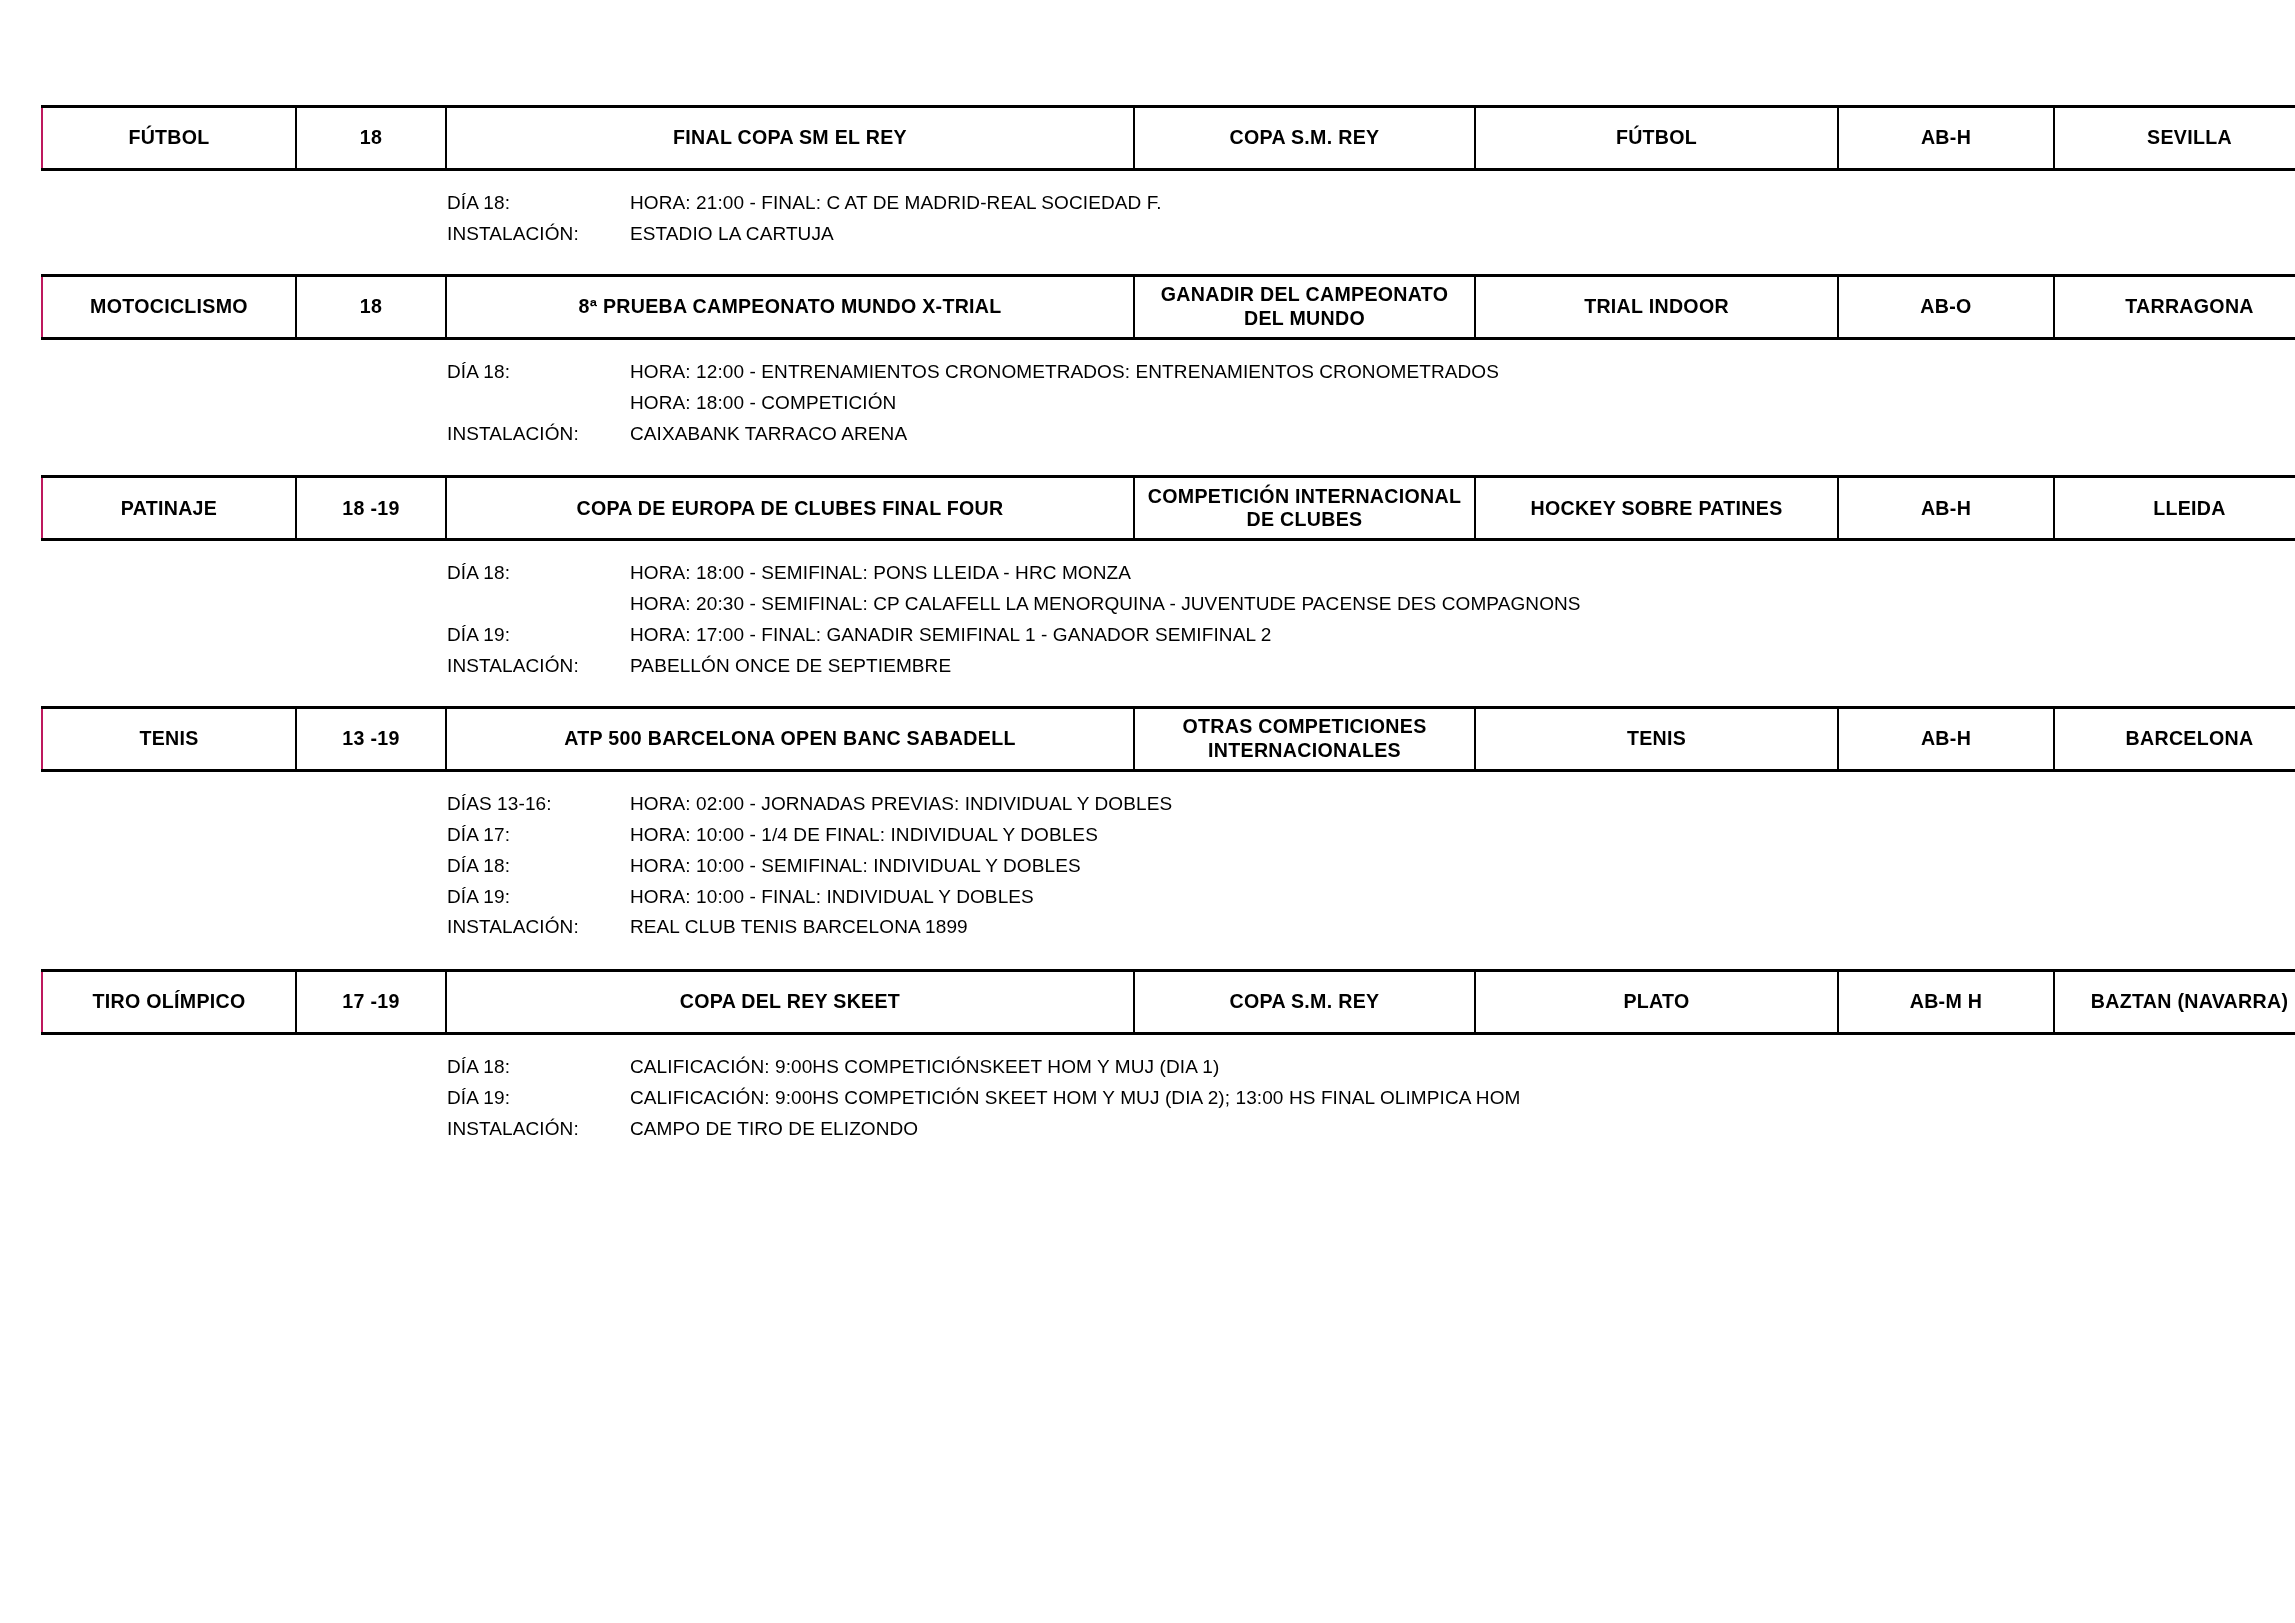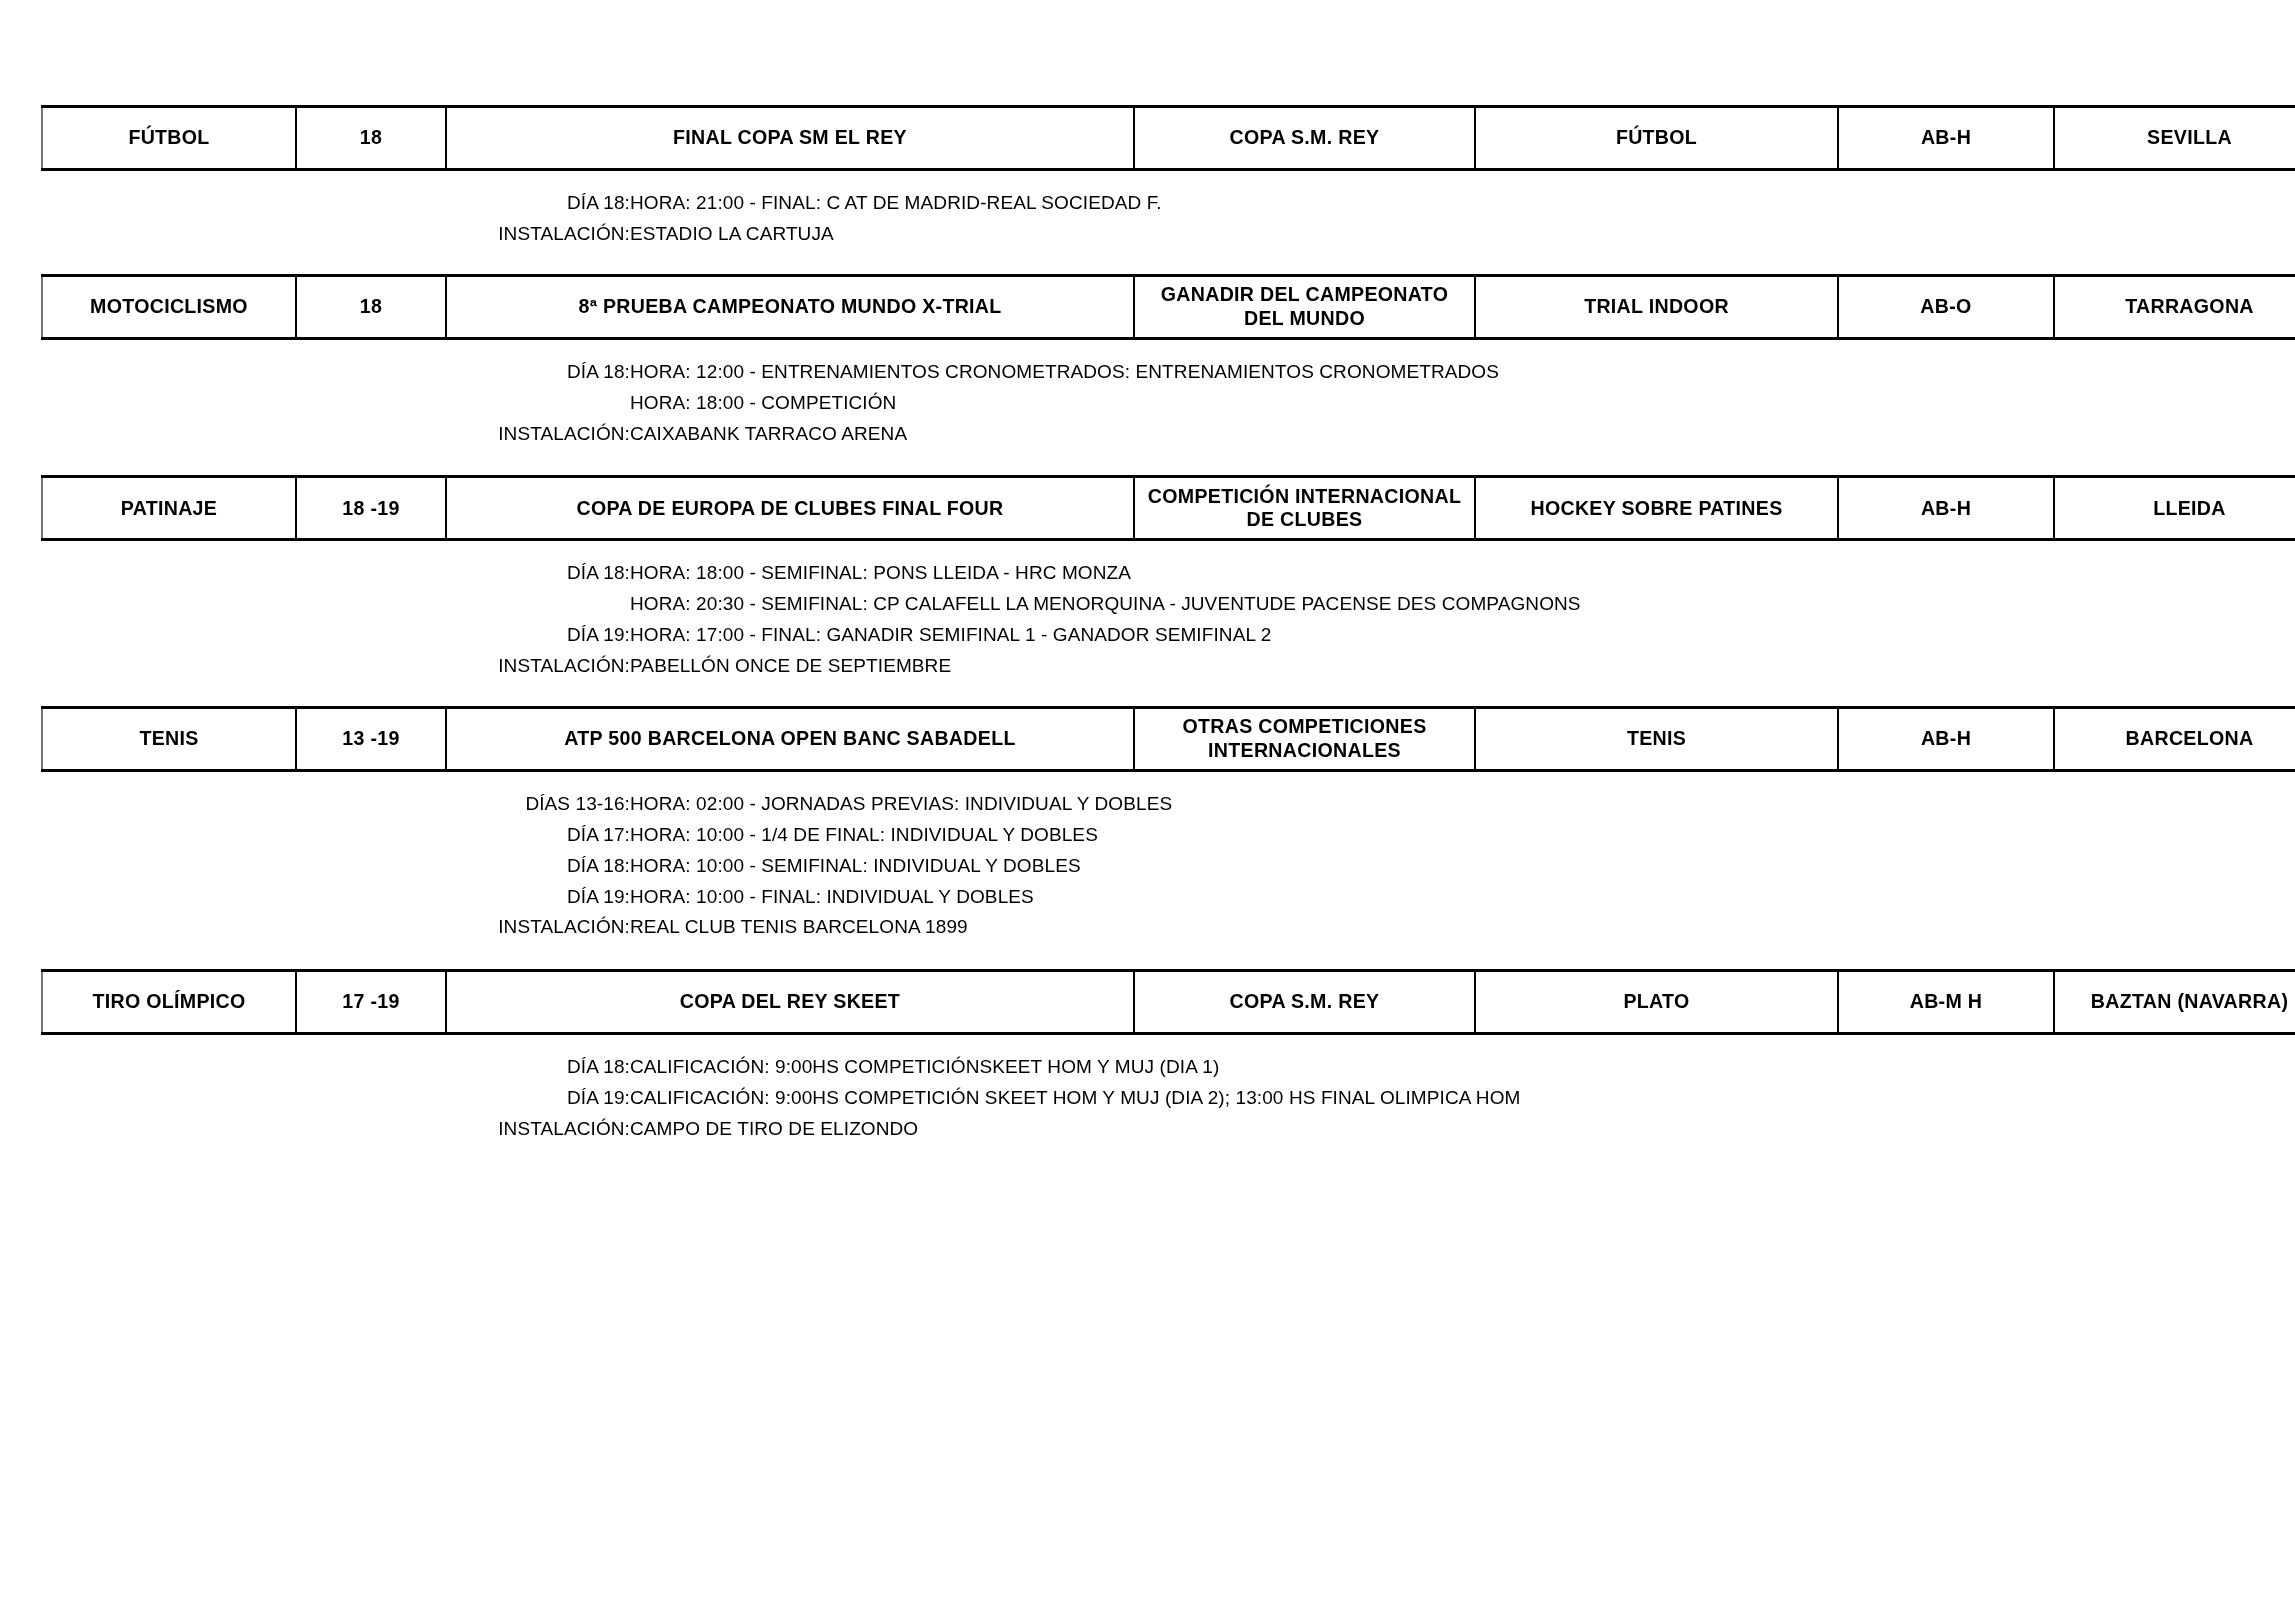--- a/index.html
+++ b/index.html
@@ -37,21 +37,21 @@
   table.event-table {
     border-collapse: collapse;
     table-layout: fixed;
     width: 2216px;
     border-top: 3.3px solid #000;
     border-bottom: 3.3px solid #000;
     border-left: 2px solid #000;
     border-right: 2px solid #000;
   }
   table.event-table td {
-    border-left: 2px solid #737373;
+    border-left: 2px solid #be185d;
     border-right: 2px solid #000;
     text-align: center;
     vertical-align: middle;
     font-family: "Liberation Sans", sans-serif;
     font-weight: bold;
     font-size: 19.6px;
     letter-spacing: 0.3px;
     line-height: 1.22;
     height: 63px;
     padding: 2.6px 5.2px;
@@ -72,21 +72,20 @@
     padding: 22px 0 0 0;
     margin-left: 406px;   
     margin-bottom: 14.4px;
   }
   .detail-row {
     display: flex;
     align-items: baseline;
     line-height: 1.0;
     margin-bottom: 11.8px;
     white-space: nowrap;
-    text-align: right;
   }
   .detail-row:last-child { margin-bottom: 0; }
   .detail-label {
     width: 183px;
     flex: 0 0 183px;
     font-size: 19px;
     font-family: "Liberation Sans", sans-serif;
     font-weight: normal;
     letter-spacing: 0.1px;
   }

